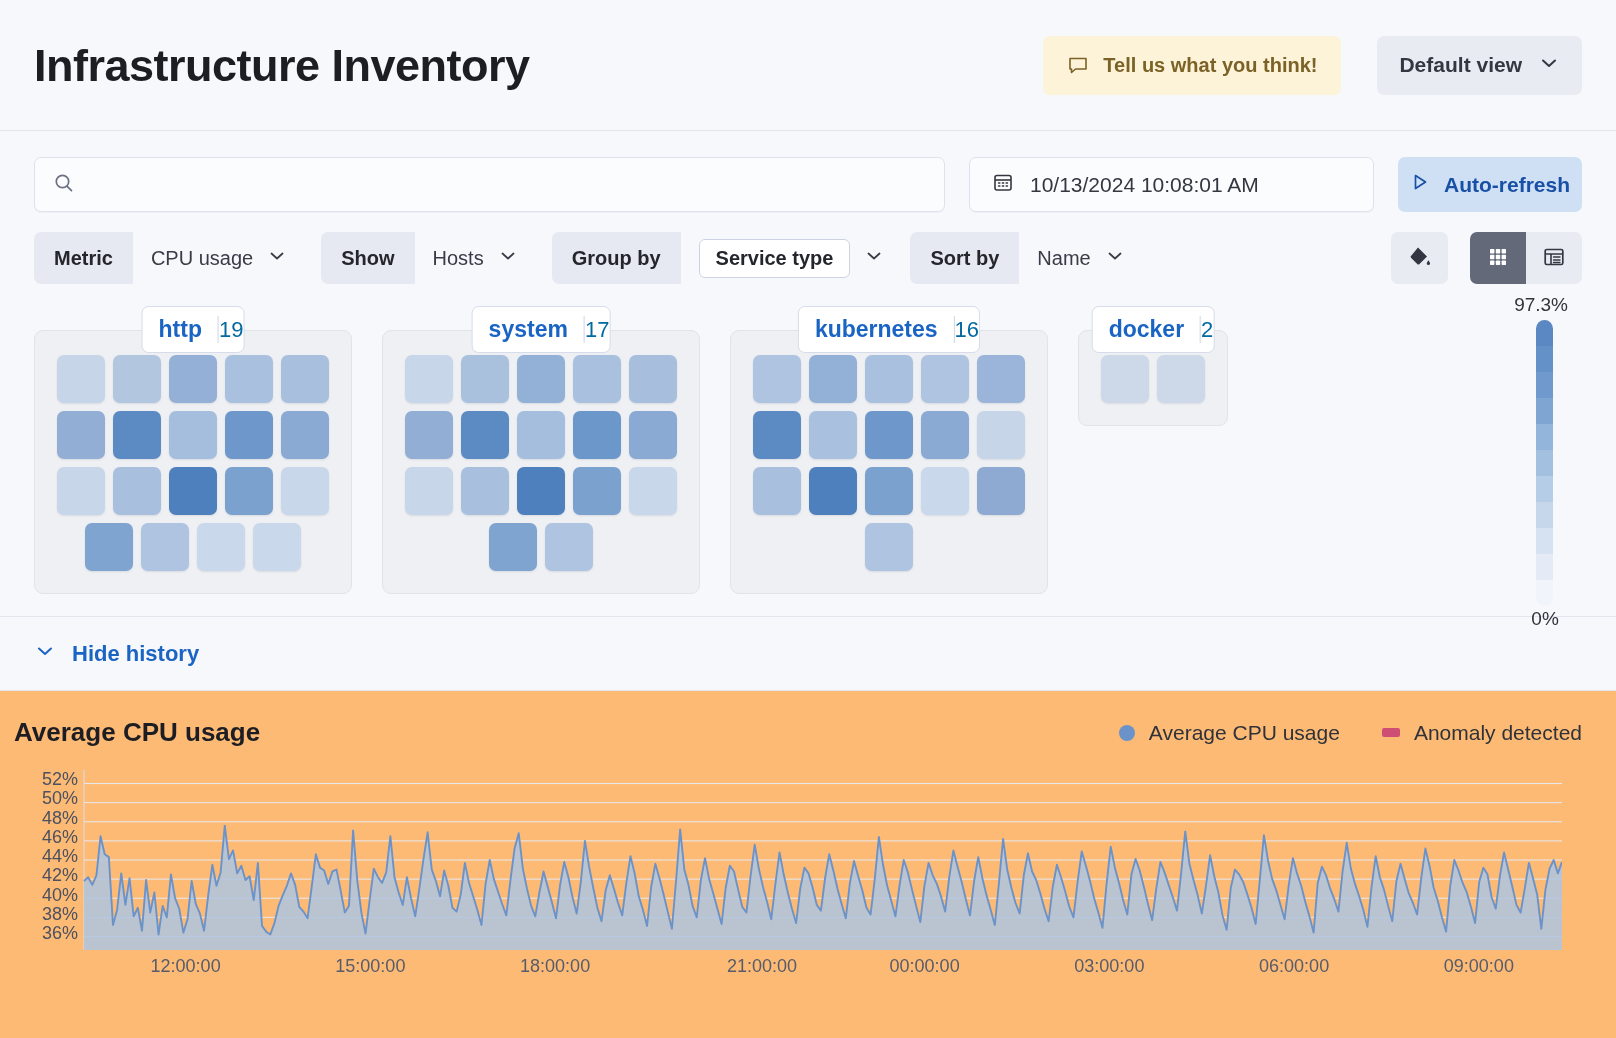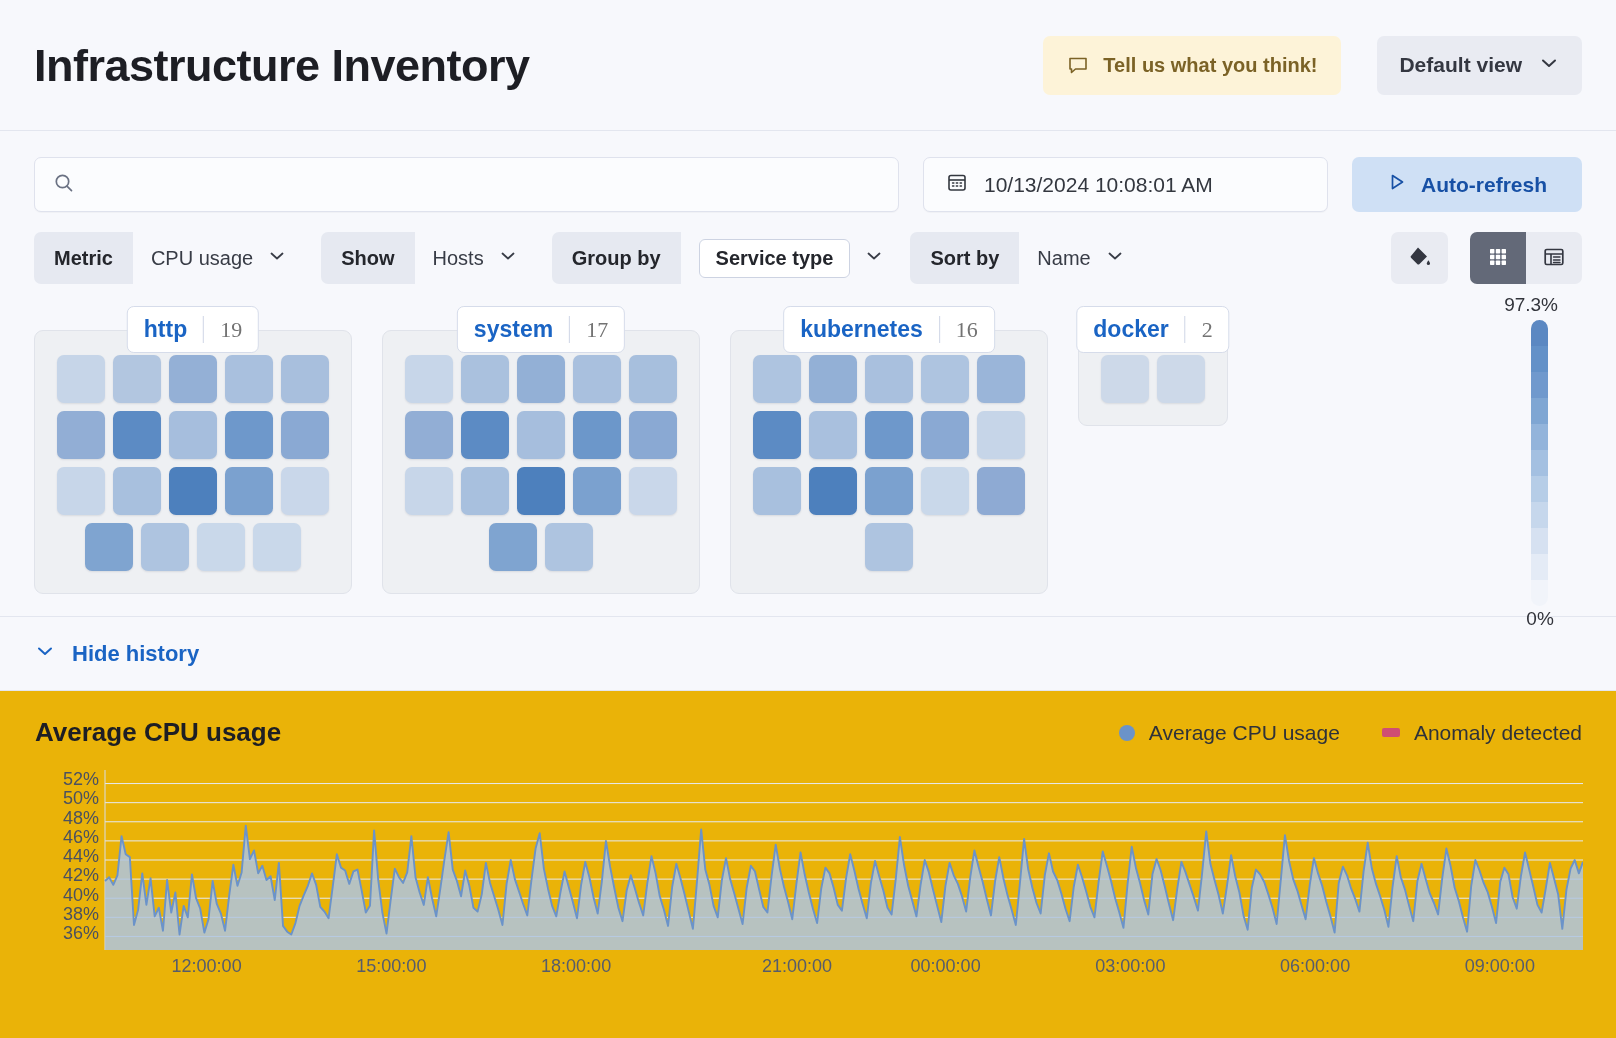--- a/index.html
+++ b/index.html
@@ -62,21 +62,21 @@
   .search-box input::placeholder { color: #6a7183; }
   .date-box {
     width: 405px; height: 55px;
     background: #fbfcfe; border: 1px solid #dfe2ed; border-radius: 7px;
     display: flex; align-items: center; gap: 16px; padding: 0 22px;
     font-size: 21px; color: #33373f;
     box-shadow: 0 1px 1px rgba(0,0,0,0.03);
     cursor: pointer;
   }
   .refresh-btn {
-    height: 55px; padding: 0 35px;
+    height: 55px; padding: 0 12px;
     background: #cfe0f5; color: #1750a5; border: none; border-radius: 7px;
     display: flex; align-items: center; gap: 14px;
     font-size: 21px; font-weight: 700; cursor: pointer;
     font-family: "Liberation Sans", sans-serif;
   }
 
   .filters-row {
     display: flex; align-items: center;
     margin-top: 20px; gap: 0;
   }
@@ -129,42 +129,42 @@
     background: #fff; border: 1px solid #d6dcea; border-radius: 7px;
     display: flex; align-items: stretch; height: 47px;
     z-index: 3; white-space: nowrap;
   }
   .group-name {
     color: #1a64c4; font-size: 23px; font-weight: 700;
     padding: 0 16px; display: flex; align-items: center;
   }
   .group-divider { width: 1px; background: #cfd6e6; margin: 9px 0; }
   .group-count {
-    color: #737373; font-size: 22px; padding: 0 16px;
-    display: flex; align-items: center; font-family: Liberation Serif, serif;
+    color: #0369a1; font-size: 22px; padding: 0 0;
+    display: flex; align-items: center;
   }
   .group-body {
     margin-top: 24px;
     background: #eef0f3; border: 1px solid #e0e3ea; border-radius: 9px;
     padding: 24px 22px 22px 22px;
     display: flex; flex-direction: column; align-items: center; gap: 8px;
   }
   .waffle-row { display: flex; gap: 8px; justify-content: center; }
   .cell {
     width: 48px; height: 48px; border-radius: 7px;
     box-shadow: 0 1px 2px rgba(20,30,60,0.10);
   }
 
   
   .legend-scale {
     position: absolute; right: 42px; top: 10px;
     display: flex; flex-direction: column; align-items: center;
   }
   .legend-top, .legend-bottom { font-size: 19px; color: #32343b; }
-  .legend-top { margin-bottom: 4px; margin-right: 16px; }
+  .legend-top { margin-bottom: 4px; margin-right: 6px; }
   .legend-bottom { margin-top: 2px; margin-right: -2px; }
   .legend-bar {
     width: 17px; height: 286px; border-radius: 9px; overflow: hidden;
     display: flex; flex-direction: column;
   }
   .legend-seg { flex: 1 1 auto; }
 
   
   .history-bar {
     height: 74px; flex: 0 0 74px;
@@ -173,21 +173,21 @@
     background: #f7f8fc;
   }
   .history-link {
     color: #1a64c4; font-size: 22px; font-weight: 700;
     display: flex; align-items: center; gap: 16px; cursor: pointer;
     background: none; border: none; font-family: "Liberation Sans", sans-serif;
     padding: 0;
   }
 
   
-  .chart-panel { flex: 1 1 auto; padding: 26px 34px 0 35px; background: #eab308; position: relative; }
+  .chart-panel { flex: 1 1 auto; padding: 26px 34px 0 14px; background: #fdba74; position: relative; }
   .chart-head { display: flex; align-items: center; }
   .chart-title { font-size: 26px; font-weight: 700; color: #1d1e24; }
   .chart-legend { margin-left: auto; display: flex; align-items: center; gap: 42px; }
   .legend-item { display: flex; align-items: center; gap: 14px; font-size: 21px; color: #2f3239; }
   .dot { width: 16px; height: 16px; border-radius: 50%; background: #6b93c9; }
   .sq { width: 18px; height: 9px; border-radius: 2px; background: #cf4e73; }
   .plot-wrap { position: relative; margin-top: 22px; }
   .y-labels {
     position: absolute; left: 6px; top: 0; width: 58px;
     display: flex; flex-direction: column; justify-content: space-between;
@@ -538,21 +538,21 @@
           <line x1="70" x2="1548" y1="147.33333333333334" y2="147.33333333333334" stroke="#e6eaf2" stroke-width="1"></line>
           <line x1="70" x2="1548" y1="166.44444444444443" y2="166.44444444444443" stroke="#e6eaf2" stroke-width="1"></line>
           <line x1="70" x2="70" y1="0" y2="180" stroke="#d8dde8" stroke-width="1"></line>
           <path d="M70.00,111.02 L74.14,107.20 L78.28,114.84 L82.42,105.29 L86.56,66.11 L90.70,84.27 L94.84,87.13 L98.98,154.98 L103.12,139.69 L107.26,103.38 L111.40,134.91 L115.54,108.16 L119.68,146.38 L123.82,137.78 L127.96,160.71 L132.10,110.07 L136.24,142.56 L140.38,122.49 L144.52,164.53 L148.66,135.87 L152.80,147.33 L156.94,104.33 L161.08,128.22 L165.22,138.73 L169.36,162.62 L173.50,149.24 L177.64,111.02 L181.78,133.96 L185.92,143.51 L190.06,160.71 L194.20,125.36 L198.34,94.78 L202.48,115.80 L206.62,102.42 L210.76,55.60 L214.90,89.04 L219.04,80.44 L223.18,103.38 L227.32,95.73 L231.46,110.07 L235.60,106.24 L239.74,130.13 L243.88,92.87 L248.02,155.93 L252.16,161.67 L256.30,164.53 L260.44,153.07 L264.58,135.87 L268.72,125.36 L272.86,115.80 L277.00,103.38 L281.14,114.84 L285.28,136.82 L289.42,141.60 L293.56,148.29 L297.70,116.76 L301.84,84.27 L305.98,97.64 L310.12,100.51 L314.26,113.89 L318.40,101.47 L322.54,99.56 L326.68,120.58 L330.82,142.56 L334.96,135.87 L339.10,60.38 L343.24,110.07 L347.38,142.56 L351.52,163.58 L355.66,130.13 L359.80,98.60 L363.94,107.20 L368.08,112.93 L372.22,102.42 L376.36,66.11 L380.50,107.20 L384.64,122.49 L388.78,134.91 L392.92,107.20 L397.06,128.22 L401.20,146.38 L405.34,118.67 L409.48,89.04 L413.62,62.29 L417.76,99.56 L421.90,111.02 L426.04,126.31 L430.18,100.51 L434.32,115.80 L438.46,137.78 L442.61,141.60 L446.75,124.40 L450.89,92.87 L455.03,112.93 L459.17,126.31 L463.31,139.69 L467.45,154.98 L471.59,113.89 L475.73,90.00 L479.87,109.11 L484.01,121.53 L488.15,133.96 L492.29,145.42 L496.43,110.07 L500.57,78.53 L504.71,63.24 L508.85,98.60 L512.99,118.67 L517.13,135.87 L521.27,146.38 L525.41,122.49 L529.55,101.47 L533.69,116.76 L537.83,132.04 L541.97,148.29 L546.11,114.84 L550.25,91.91 L554.39,107.20 L558.53,127.27 L562.67,143.51 L566.81,111.98 L570.95,70.89 L575.09,96.69 L579.23,117.71 L583.37,137.78 L587.51,151.16 L591.65,120.58 L595.79,105.29 L599.93,118.67 L604.07,133.00 L608.21,145.42 L612.35,112.93 L616.49,86.18 L620.63,103.38 L624.77,126.31 L628.91,139.69 L633.05,155.93 L637.19,116.76 L641.33,93.82 L645.47,108.16 L649.61,124.40 L653.75,141.60 L657.89,158.80 L662.03,111.02 L666.17,59.42 L670.31,99.56 L674.45,114.84 L678.59,135.87 L682.73,147.33 L686.87,110.07 L691.01,88.09 L695.15,109.11 L699.29,123.44 L703.43,138.73 L707.57,154.02 L711.71,117.71 L715.85,95.73 L719.99,101.47 L724.13,119.62 L728.27,136.82 L732.41,142.56 L736.55,106.24 L740.69,74.71 L744.83,98.60 L748.97,116.76 L753.11,132.04 L757.25,149.24 L761.39,113.89 L765.53,82.36 L769.67,104.33 L773.81,122.49 L777.95,138.73 L782.09,153.07 L786.23,118.67 L790.37,97.64 L794.51,103.38 L798.65,117.71 L802.79,134.91 L806.93,140.64 L811.07,108.16 L815.21,84.27 L819.35,100.51 L823.49,118.67 L827.63,133.96 L831.77,148.29 L835.91,112.93 L840.05,90.96 L844.19,106.24 L848.33,120.58 L852.47,137.78 L856.61,144.47 L860.75,109.11 L864.89,67.07 L869.03,94.78 L873.17,115.80 L877.31,131.09 L881.45,146.38 L885.59,114.84 L889.73,90.00 L893.87,102.42 L898.01,119.62 L902.15,135.87 L906.29,152.11 L910.43,115.80 L914.57,92.87 L918.71,105.29 L922.85,113.89 L926.99,126.31 L931.13,141.60 L935.27,107.20 L939.41,80.44 L943.55,96.69 L947.69,111.98 L951.83,129.18 L955.97,145.42 L960.11,111.02 L964.25,87.13 L968.39,108.16 L972.53,125.36 L976.67,139.69 L980.81,154.98 L984.95,112.93 L989.09,68.98 L993.23,99.56 L997.37,117.71 L1001.51,133.00 L1005.65,143.51 L1009.79,105.29 L1013.93,83.31 L1018.07,101.47 L1022.21,110.07 L1026.35,123.44 L1030.49,138.73 L1034.63,151.16 L1038.77,116.76 L1042.91,94.78 L1047.05,107.20 L1051.19,121.53 L1055.33,136.82 L1059.47,147.33 L1063.61,111.98 L1067.75,81.40 L1071.89,95.73 L1076.03,111.02 L1080.17,128.22 L1084.31,142.56 L1088.45,157.84 L1092.59,113.89 L1096.73,76.62 L1100.87,97.64 L1105.01,112.93 L1109.15,130.13 L1113.29,144.47 L1117.43,104.33 L1121.57,89.04 L1125.71,100.51 L1129.85,116.76 L1133.99,133.96 L1138.13,150.20 L1142.27,118.67 L1146.41,91.91 L1150.55,102.42 L1154.69,114.84 L1158.83,127.27 L1162.97,140.64 L1167.11,103.38 L1171.25,61.33 L1175.39,93.82 L1179.54,110.07 L1183.68,125.36 L1187.82,143.51 L1191.96,115.80 L1196.10,85.22 L1200.24,106.24 L1204.38,122.49 L1208.52,145.42 L1212.66,159.76 L1216.80,117.71 L1220.94,99.56 L1225.08,104.33 L1229.22,111.98 L1233.36,124.40 L1237.50,137.78 L1241.64,154.02 L1245.78,110.07 L1249.92,65.16 L1254.06,90.96 L1258.20,109.11 L1262.34,120.58 L1266.48,134.91 L1270.62,149.24 L1274.76,114.84 L1278.90,88.09 L1283.04,103.38 L1287.18,115.80 L1291.32,132.04 L1295.46,146.38 L1299.60,162.62 L1303.74,112.93 L1307.88,96.69 L1312.02,105.29 L1316.16,118.67 L1320.30,129.18 L1324.44,141.60 L1328.58,101.47 L1332.72,72.80 L1336.86,98.60 L1341.00,113.89 L1345.14,126.31 L1349.28,139.69 L1353.42,156.89 L1357.56,116.76 L1361.70,86.18 L1365.84,107.20 L1369.98,119.62 L1374.12,135.87 L1378.26,151.16 L1382.40,111.02 L1386.54,93.82 L1390.68,109.11 L1394.82,123.44 L1398.96,133.00 L1403.10,144.47 L1407.24,108.16 L1411.38,78.53 L1415.52,95.73 L1419.66,117.71 L1423.80,131.09 L1427.94,147.33 L1432.08,161.67 L1436.22,115.80 L1440.36,90.00 L1444.50,100.51 L1448.64,112.93 L1452.78,122.49 L1456.92,136.82 L1461.06,153.07 L1465.20,111.98 L1469.34,97.64 L1473.48,104.33 L1477.62,127.27 L1481.76,138.73 L1485.90,106.24 L1490.04,82.36 L1494.18,99.56 L1498.32,116.76 L1502.46,134.91 L1506.60,142.56 L1510.74,118.67 L1514.88,92.87 L1519.02,108.16 L1523.16,124.40 L1527.30,158.80 L1531.44,119.62 L1535.58,98.60 L1539.72,90.00 L1543.86,103.38 L1548.00,91.91 L1548.00,180 L70,180 Z" fill="#aec4e0" fill-opacity="0.85"></path>
           <path d="M70.00,111.02 L74.14,107.20 L78.28,114.84 L82.42,105.29 L86.56,66.11 L90.70,84.27 L94.84,87.13 L98.98,154.98 L103.12,139.69 L107.26,103.38 L111.40,134.91 L115.54,108.16 L119.68,146.38 L123.82,137.78 L127.96,160.71 L132.10,110.07 L136.24,142.56 L140.38,122.49 L144.52,164.53 L148.66,135.87 L152.80,147.33 L156.94,104.33 L161.08,128.22 L165.22,138.73 L169.36,162.62 L173.50,149.24 L177.64,111.02 L181.78,133.96 L185.92,143.51 L190.06,160.71 L194.20,125.36 L198.34,94.78 L202.48,115.80 L206.62,102.42 L210.76,55.60 L214.90,89.04 L219.04,80.44 L223.18,103.38 L227.32,95.73 L231.46,110.07 L235.60,106.24 L239.74,130.13 L243.88,92.87 L248.02,155.93 L252.16,161.67 L256.30,164.53 L260.44,153.07 L264.58,135.87 L268.72,125.36 L272.86,115.80 L277.00,103.38 L281.14,114.84 L285.28,136.82 L289.42,141.60 L293.56,148.29 L297.70,116.76 L301.84,84.27 L305.98,97.64 L310.12,100.51 L314.26,113.89 L318.40,101.47 L322.54,99.56 L326.68,120.58 L330.82,142.56 L334.96,135.87 L339.10,60.38 L343.24,110.07 L347.38,142.56 L351.52,163.58 L355.66,130.13 L359.80,98.60 L363.94,107.20 L368.08,112.93 L372.22,102.42 L376.36,66.11 L380.50,107.20 L384.64,122.49 L388.78,134.91 L392.92,107.20 L397.06,128.22 L401.20,146.38 L405.34,118.67 L409.48,89.04 L413.62,62.29 L417.76,99.56 L421.90,111.02 L426.04,126.31 L430.18,100.51 L434.32,115.80 L438.46,137.78 L442.61,141.60 L446.75,124.40 L450.89,92.87 L455.03,112.93 L459.17,126.31 L463.31,139.69 L467.45,154.98 L471.59,113.89 L475.73,90.00 L479.87,109.11 L484.01,121.53 L488.15,133.96 L492.29,145.42 L496.43,110.07 L500.57,78.53 L504.71,63.24 L508.85,98.60 L512.99,118.67 L517.13,135.87 L521.27,146.38 L525.41,122.49 L529.55,101.47 L533.69,116.76 L537.83,132.04 L541.97,148.29 L546.11,114.84 L550.25,91.91 L554.39,107.20 L558.53,127.27 L562.67,143.51 L566.81,111.98 L570.95,70.89 L575.09,96.69 L579.23,117.71 L583.37,137.78 L587.51,151.16 L591.65,120.58 L595.79,105.29 L599.93,118.67 L604.07,133.00 L608.21,145.42 L612.35,112.93 L616.49,86.18 L620.63,103.38 L624.77,126.31 L628.91,139.69 L633.05,155.93 L637.19,116.76 L641.33,93.82 L645.47,108.16 L649.61,124.40 L653.75,141.60 L657.89,158.80 L662.03,111.02 L666.17,59.42 L670.31,99.56 L674.45,114.84 L678.59,135.87 L682.73,147.33 L686.87,110.07 L691.01,88.09 L695.15,109.11 L699.29,123.44 L703.43,138.73 L707.57,154.02 L711.71,117.71 L715.85,95.73 L719.99,101.47 L724.13,119.62 L728.27,136.82 L732.41,142.56 L736.55,106.24 L740.69,74.71 L744.83,98.60 L748.97,116.76 L753.11,132.04 L757.25,149.24 L761.39,113.89 L765.53,82.36 L769.67,104.33 L773.81,122.49 L777.95,138.73 L782.09,153.07 L786.23,118.67 L790.37,97.64 L794.51,103.38 L798.65,117.71 L802.79,134.91 L806.93,140.64 L811.07,108.16 L815.21,84.27 L819.35,100.51 L823.49,118.67 L827.63,133.96 L831.77,148.29 L835.91,112.93 L840.05,90.96 L844.19,106.24 L848.33,120.58 L852.47,137.78 L856.61,144.47 L860.75,109.11 L864.89,67.07 L869.03,94.78 L873.17,115.80 L877.31,131.09 L881.45,146.38 L885.59,114.84 L889.73,90.00 L893.87,102.42 L898.01,119.62 L902.15,135.87 L906.29,152.11 L910.43,115.80 L914.57,92.87 L918.71,105.29 L922.85,113.89 L926.99,126.31 L931.13,141.60 L935.27,107.20 L939.41,80.44 L943.55,96.69 L947.69,111.98 L951.83,129.18 L955.97,145.42 L960.11,111.02 L964.25,87.13 L968.39,108.16 L972.53,125.36 L976.67,139.69 L980.81,154.98 L984.95,112.93 L989.09,68.98 L993.23,99.56 L997.37,117.71 L1001.51,133.00 L1005.65,143.51 L1009.79,105.29 L1013.93,83.31 L1018.07,101.47 L1022.21,110.07 L1026.35,123.44 L1030.49,138.73 L1034.63,151.16 L1038.77,116.76 L1042.91,94.78 L1047.05,107.20 L1051.19,121.53 L1055.33,136.82 L1059.47,147.33 L1063.61,111.98 L1067.75,81.40 L1071.89,95.73 L1076.03,111.02 L1080.17,128.22 L1084.31,142.56 L1088.45,157.84 L1092.59,113.89 L1096.73,76.62 L1100.87,97.64 L1105.01,112.93 L1109.15,130.13 L1113.29,144.47 L1117.43,104.33 L1121.57,89.04 L1125.71,100.51 L1129.85,116.76 L1133.99,133.96 L1138.13,150.20 L1142.27,118.67 L1146.41,91.91 L1150.55,102.42 L1154.69,114.84 L1158.83,127.27 L1162.97,140.64 L1167.11,103.38 L1171.25,61.33 L1175.39,93.82 L1179.54,110.07 L1183.68,125.36 L1187.82,143.51 L1191.96,115.80 L1196.10,85.22 L1200.24,106.24 L1204.38,122.49 L1208.52,145.42 L1212.66,159.76 L1216.80,117.71 L1220.94,99.56 L1225.08,104.33 L1229.22,111.98 L1233.36,124.40 L1237.50,137.78 L1241.64,154.02 L1245.78,110.07 L1249.92,65.16 L1254.06,90.96 L1258.20,109.11 L1262.34,120.58 L1266.48,134.91 L1270.62,149.24 L1274.76,114.84 L1278.90,88.09 L1283.04,103.38 L1287.18,115.80 L1291.32,132.04 L1295.46,146.38 L1299.60,162.62 L1303.74,112.93 L1307.88,96.69 L1312.02,105.29 L1316.16,118.67 L1320.30,129.18 L1324.44,141.60 L1328.58,101.47 L1332.72,72.80 L1336.86,98.60 L1341.00,113.89 L1345.14,126.31 L1349.28,139.69 L1353.42,156.89 L1357.56,116.76 L1361.70,86.18 L1365.84,107.20 L1369.98,119.62 L1374.12,135.87 L1378.26,151.16 L1382.40,111.02 L1386.54,93.82 L1390.68,109.11 L1394.82,123.44 L1398.96,133.00 L1403.10,144.47 L1407.24,108.16 L1411.38,78.53 L1415.52,95.73 L1419.66,117.71 L1423.80,131.09 L1427.94,147.33 L1432.08,161.67 L1436.22,115.80 L1440.36,90.00 L1444.50,100.51 L1448.64,112.93 L1452.78,122.49 L1456.92,136.82 L1461.06,153.07 L1465.20,111.98 L1469.34,97.64 L1473.48,104.33 L1477.62,127.27 L1481.76,138.73 L1485.90,106.24 L1490.04,82.36 L1494.18,99.56 L1498.32,116.76 L1502.46,134.91 L1506.60,142.56 L1510.74,118.67 L1514.88,92.87 L1519.02,108.16 L1523.16,124.40 L1527.30,158.80 L1531.44,119.62 L1535.58,98.60 L1539.72,90.00 L1543.86,103.38 L1548.00,91.91 " fill="none" stroke="#6b93c9" stroke-width="1.9" stroke-linejoin="round"></path>
         </svg>
       <div class="x-labels" id="x-labels">
           <span style="left: 101.612px;">12:00:00</span>
           <span style="left: 286.363px;">15:00:00</span>
           <span style="left: 471.112px;">18:00:00</span>
-          <span style="left: 692px;">21:00:00</span>
+          <span style="left: 678px;">21:00:00</span>
           <span style="left: 840.612px;">00:00:00</span>
           <span style="left: 1025.36px;">03:00:00</span>
           <span style="left: 1210.11px;">06:00:00</span>
           <span style="left: 1394.86px;">09:00:00</span>
         </div>
     </div>
   </div>
 
 </div>
 

